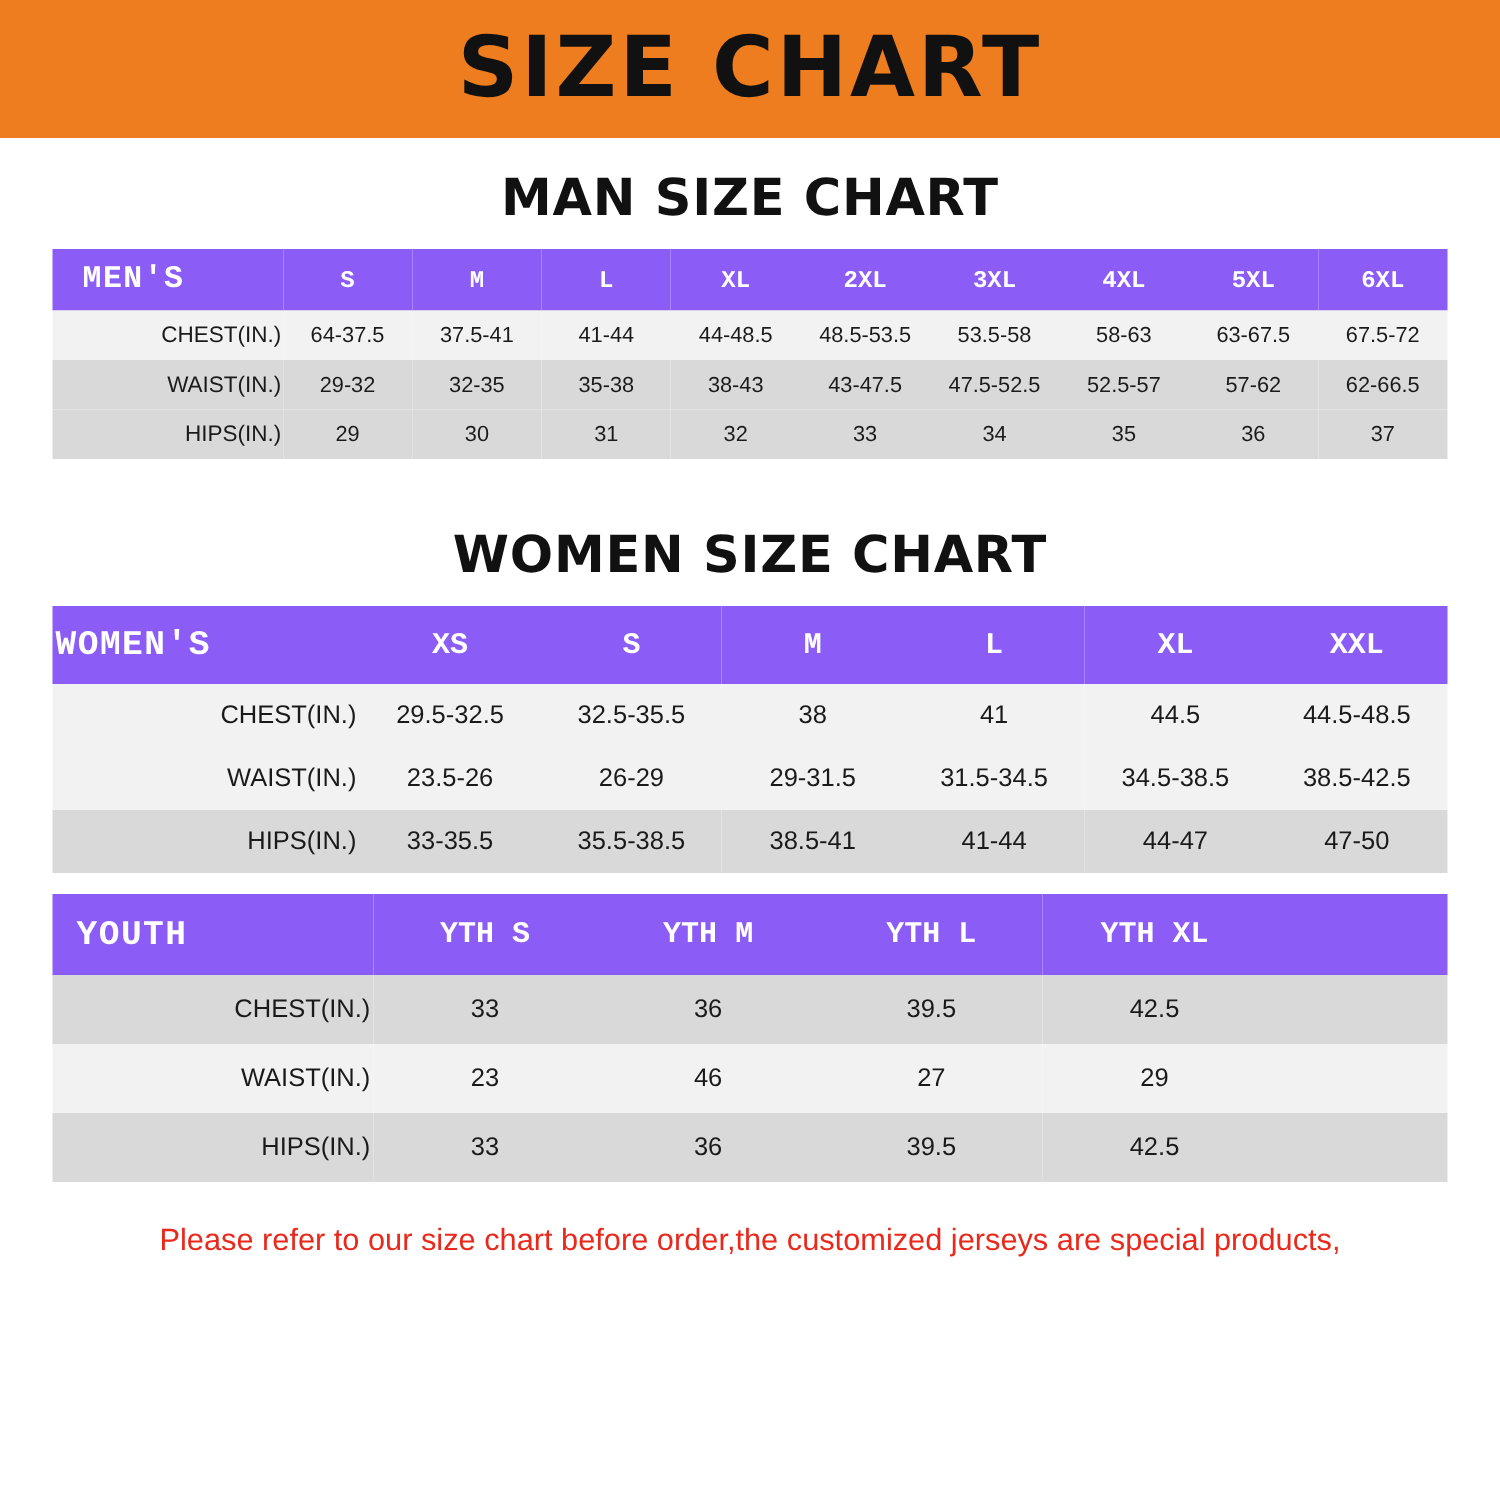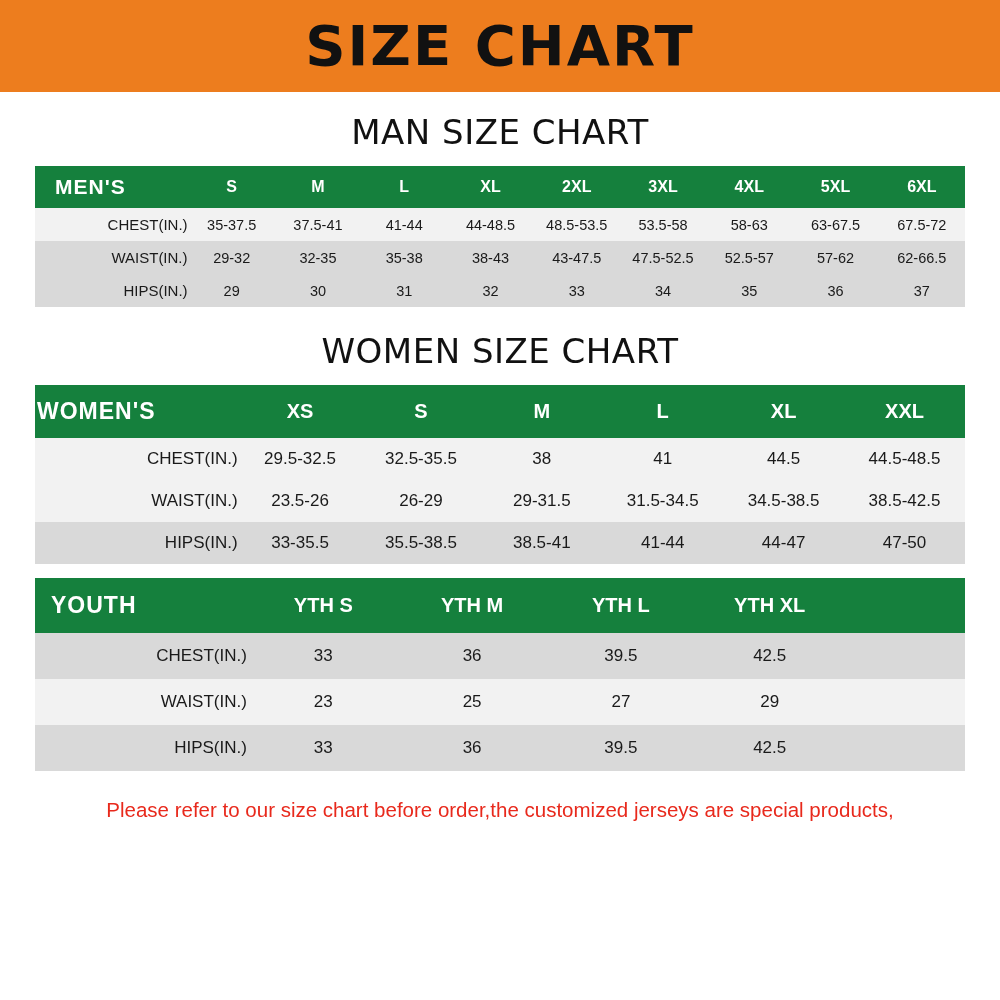--- a/index.html
+++ b/index.html
@@ -36,44 +36,44 @@
     font-size: 56px;
     letter-spacing: 2px;
     color: #111111;
     line-height: 1;
   }
 
   
   .section-title {
     text-align: center;
     font-family: "DejaVu Sans", sans-serif;
-    font-weight: normal;
+    font-weight: bold;
     font-size: 34px;
     color: #111111;
     letter-spacing: 0.5px;
   }
   .mt-man   { margin-top: 20px; }
-  .mt-women { margin-top: 24px; }
+  .mt-women { margin-top: 44px; }
   .mt-youth { margin-top: 32px; }
 
   
   .table-wrap {
     padding: 0 35px;
     box-sizing: border-box;
     margin-top: 14px;
   }
   table {
     width: 100%;
     border-collapse: collapse;
     table-layout: fixed;
   }
   thead th {
-    background: #15803d;
+    background: #8b5cf6;
     color: #ffffff;
-    font-family: Liberation Sans, sans-serif;
+    font-family: Liberation Mono, monospace;
     font-weight: bold;
     text-align: center;
     padding: 9px 2px;
     margin-top: 24px;
   }
   thead th.rowhead {
     text-align: left;
     padding-left: 20px;
     letter-spacing: 1px;
   }
@@ -146,21 +146,21 @@
           <th>2XL</th>
           <th>3XL</th>
           <th>4XL</th>
           <th>5XL</th>
           <th>6XL</th>
         </tr>
       </thead>
       <tbody>
         <tr class="odd">
           <td class="rowhead">CHEST(IN.)</td>
-          <td>35-37.5</td>
+          <td>64-37.5</td>
           <td>37.5-41</td>
           <td>41-44</td>
           <td>44-48.5</td>
           <td>48.5-53.5</td>
           <td>53.5-58</td>
           <td>58-63</td>
           <td>63-67.5</td>
           <td>67.5-72</td>
         </tr>
         <tr class="even">
@@ -263,21 +263,21 @@
           <td class="rowhead">CHEST(IN.)</td>
           <td>33</td>
           <td>36</td>
           <td>39.5</td>
           <td>42.5</td>
           <td></td>
         </tr>
         <tr class="odd">
           <td class="rowhead">WAIST(IN.)</td>
           <td>23</td>
-          <td>25</td>
+          <td>46</td>
           <td>27</td>
           <td>29</td>
           <td></td>
         </tr>
         <tr class="even">
           <td class="rowhead">HIPS(IN.)</td>
           <td>33</td>
           <td>36</td>
           <td>39.5</td>
           <td>42.5</td>

